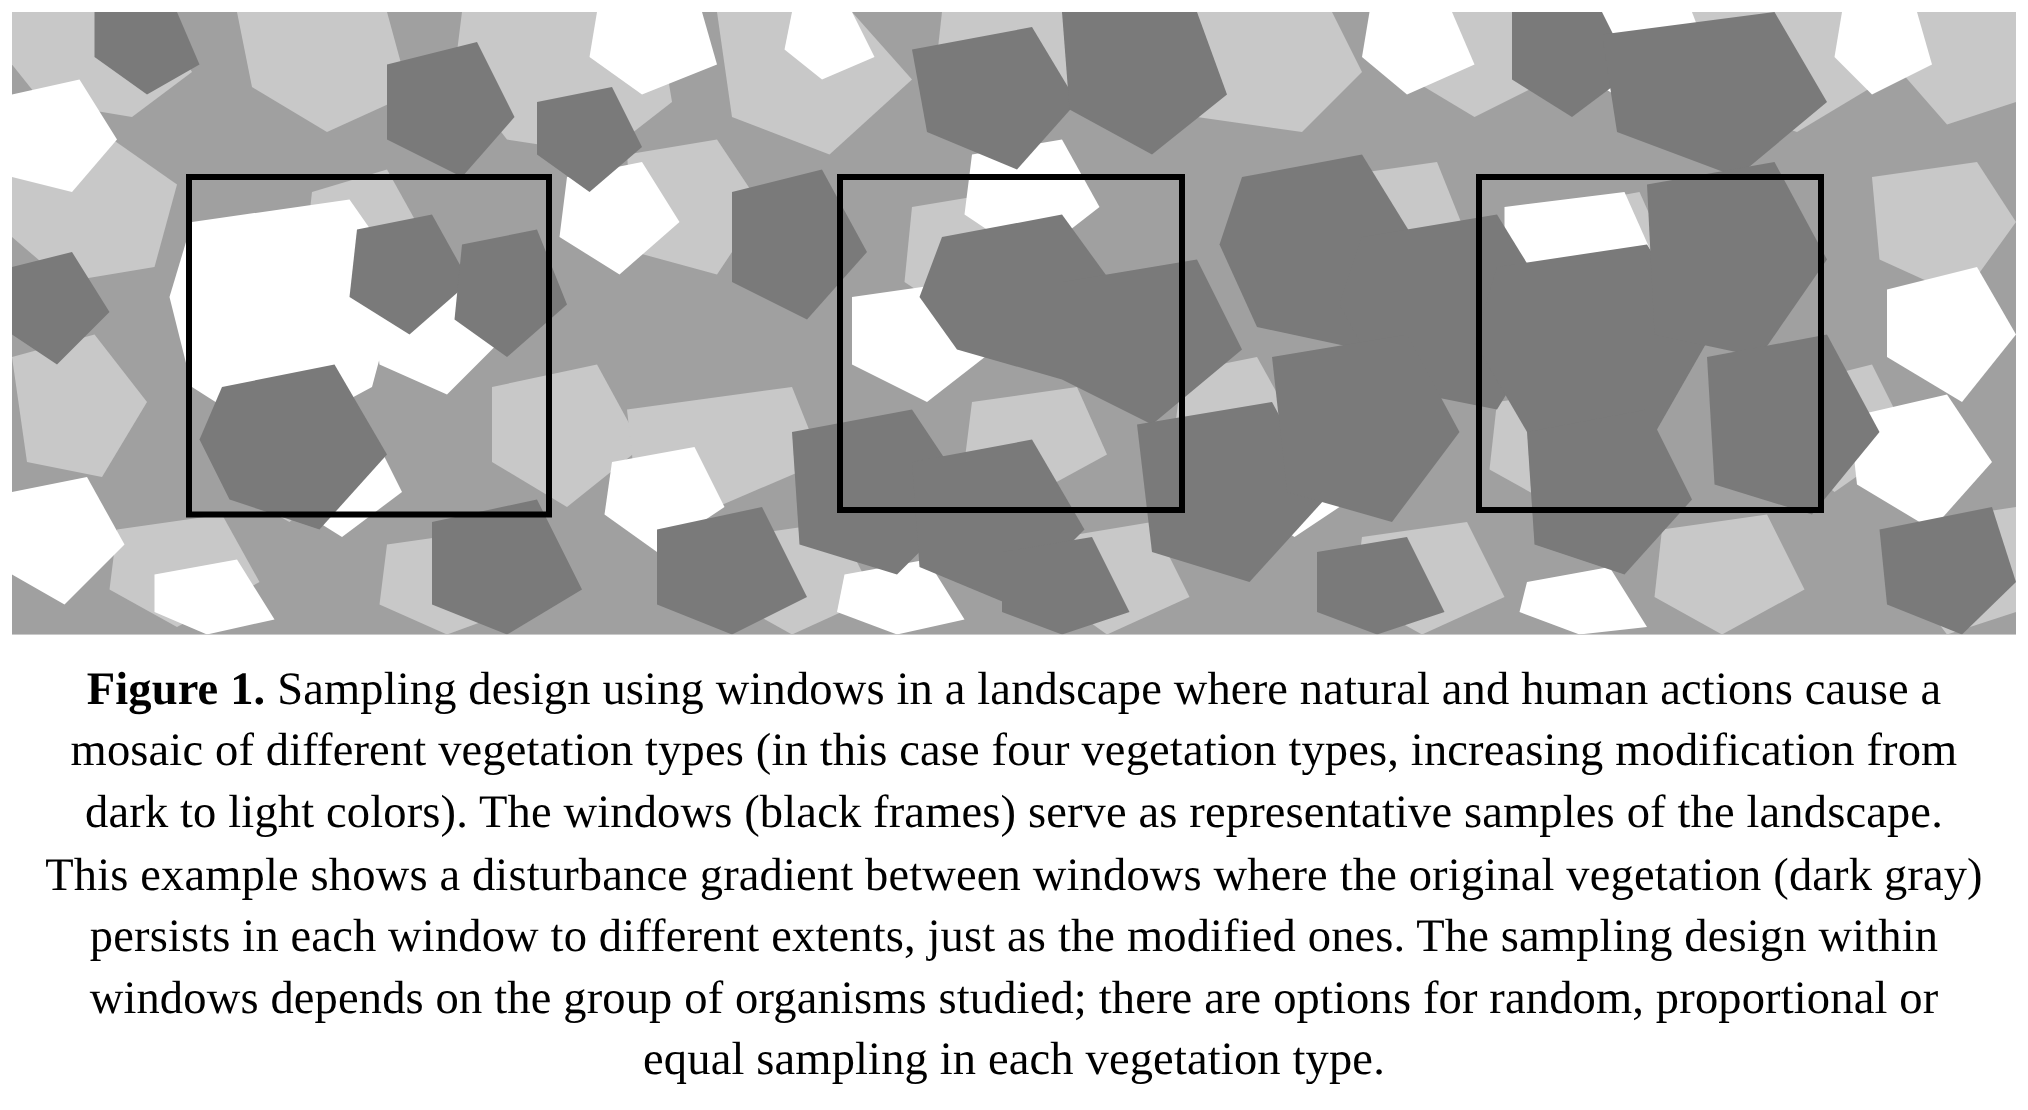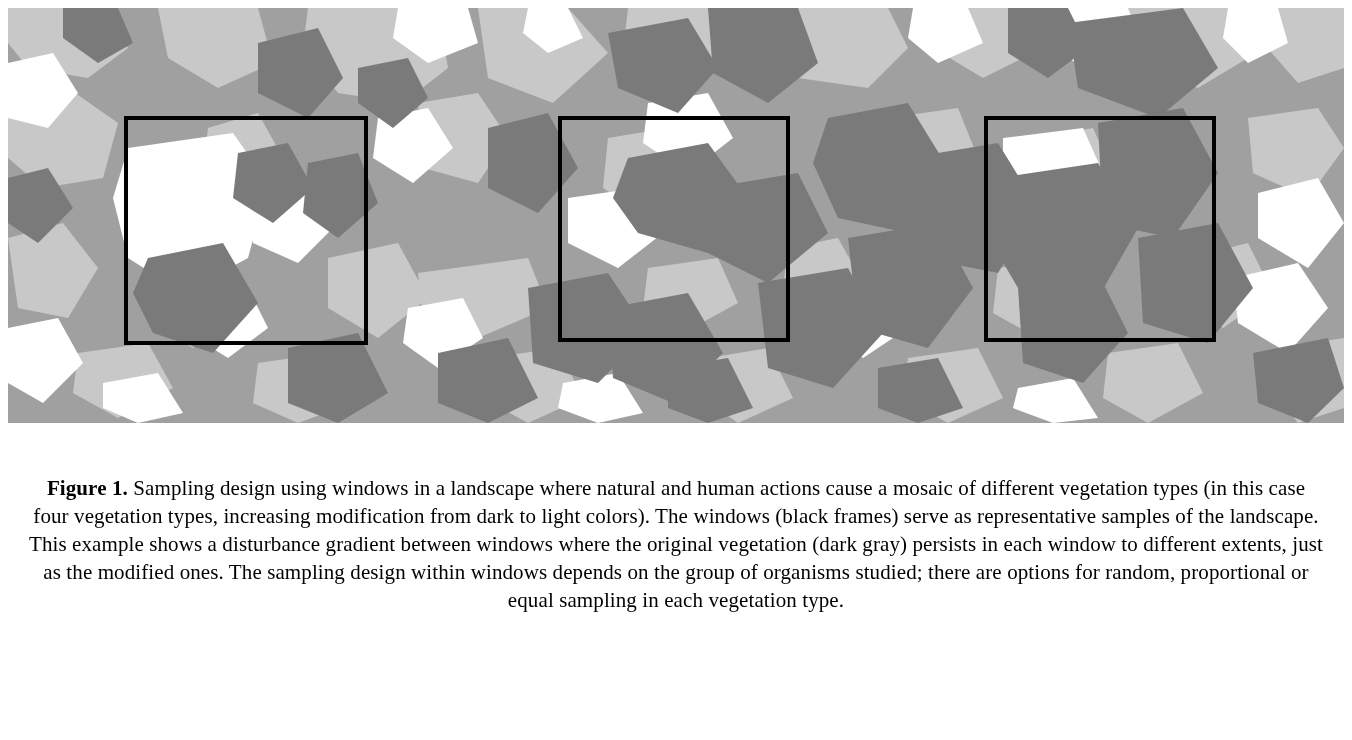--- a/index.html
+++ b/index.html
@@ -29,24 +29,24 @@
     overflow: hidden;
   }
   #figure-image svg {
     display: block;
     width: 100%;
     height: 100%;
   }
   #figure-caption {
     position: absolute;
     left: 28px;
-    top: 475px;
+    top: 438px;
     width: 1296px;
     text-align: center;
-    font-size: 21px;
+    font-size: 31px;
     line-height: 1.33;
     color: #000000;
     letter-spacing: 0.1px;
   }
   #figure-caption .caption-label {
     font-weight: bold;
   }
 </style>
 </head>
 <body>

